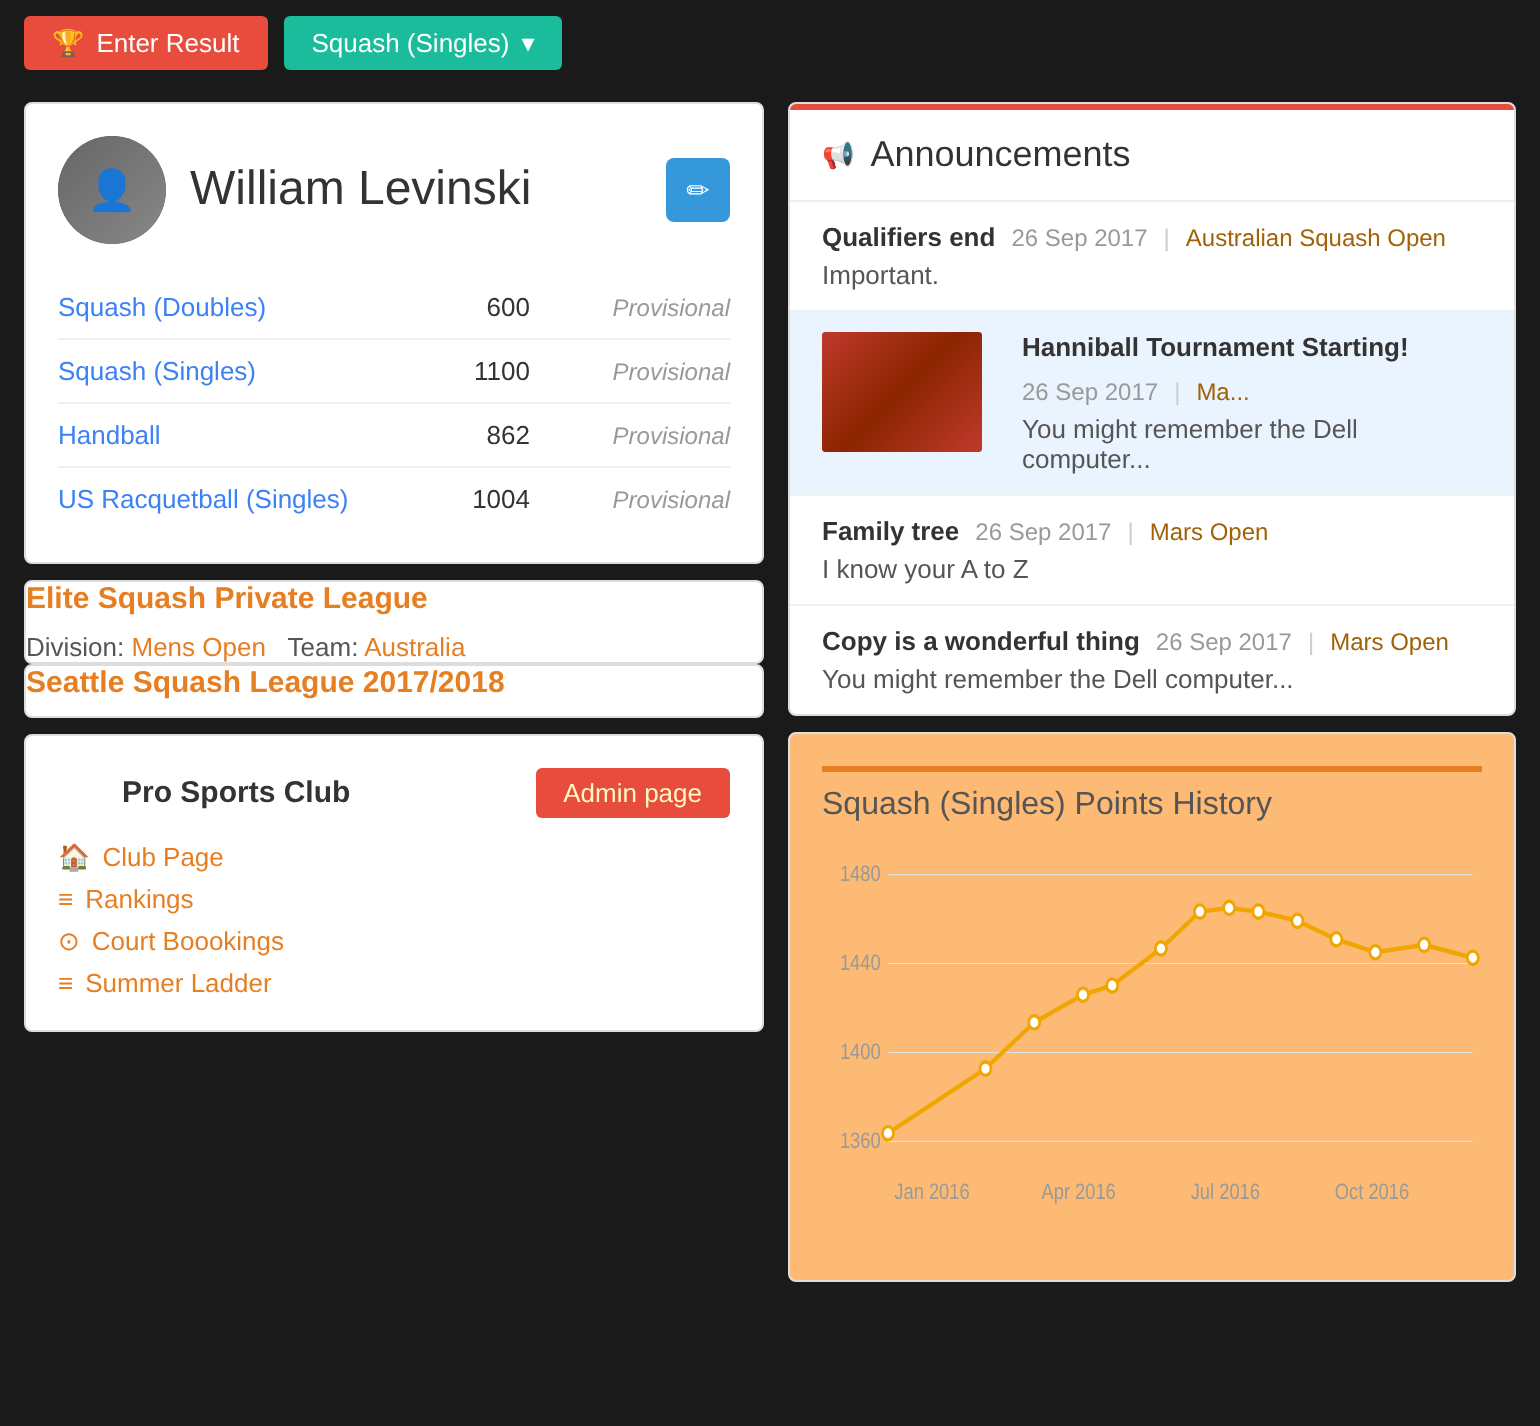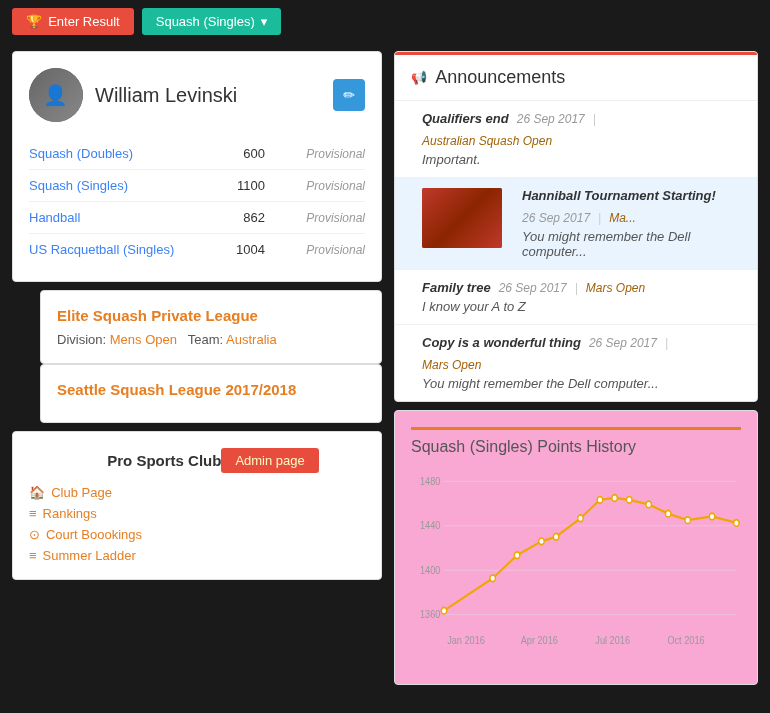--- a/index.html
+++ b/index.html
@@ -14,65 +14,65 @@
     .main-layout { display: flex; gap: 0; padding: 8px 12px; gap: 12px; }
 
     
     .left-panel { width: 370px; flex-shrink: 0; display: flex; flex-direction: column; gap: 8px; }
 
     
     .profile-card { background: white; border-radius: 4px; padding: 16px; border: 1px solid #ddd; }
     .profile-header { display: flex; align-items: center; gap: 12px; margin-bottom: 16px; }
     .avatar { width: 54px; height: 54px; border-radius: 50%; background: #555; overflow: hidden; display: flex; align-items: center; justify-content: center; }
     .avatar-img { width: 100%; height: 100%; background: linear-gradient(135deg, #666, #888); border-radius: 50%; display: flex; align-items: center; justify-content: center; color: white; font-size: 20px; }
-    .profile-name { font-size: 20px; font-weight: 500; color: #333; flex: 1; }
+    .profile-name { font-size: 24px; font-weight: 500; color: #333; flex: 1; }
     .edit-btn { background: #3498db; color: white; border: none; width: 32px; height: 32px; border-radius: 4px; cursor: pointer; display: flex; align-items: center; justify-content: center; font-size: 14px; }
     .sport-row { display: flex; align-items: center; padding: 8px 0; border-bottom: 1px solid #f0f0f0; }
     .sport-row:last-child { border-bottom: none; }
     .sport-name { flex: 1; color: #3b82f6; }
     .sport-score { width: 60px; text-align: right; color: #333; font-weight: 500; }
     .sport-status { width: 100px; text-align: right; color: #999; font-size: 12px; font-style: italic; }
 
     
-    .league-card { background: white; border-radius: 4px; padding: 16px; border: 1px solid #ddd; margin-left: 28px; }
+    .league-card { background: white; border-radius: 4px; border: 1px solid #ddd; }
     .league-name { color: #e67e22; font-size: 15px; font-weight: 600; margin-bottom: 8px; cursor: pointer; }
     .league-meta { font-size: 13px; color: #555; }
     .league-meta span { color: #e67e22; }
 
     
     .club-card { background: white; border-radius: 4px; padding: 16px; border: 1px solid #ddd; }
-    .club-header { display: flex; align-items: center; justify-content: center; margin-bottom: 12px; margin-left: 32px; }
+    .club-header { display: flex; align-items: center; justify-content: space-between; margin-bottom: 12px; margin-left: 32px; }
     .club-name { font-size: 15px; font-weight: 600; color: #333; }
     .admin-btn { background: #e74c3c; color: #fef9c3; border: none; padding: 5px 14px; border-radius: 3px; font-size: 13px; cursor: pointer; }
     .club-links { display: flex; flex-direction: column; gap: 6px; }
     .club-link { color: #e67e22; text-decoration: none; font-size: 13px; display: flex; align-items: center; gap: 6px; cursor: pointer; }
 
     
     .right-panel { flex: 1; display: flex; flex-direction: column; gap: 8px; }
 
     
     .announcements-card { background: white; border-radius: 4px; border: 1px solid #ddd; overflow: hidden; }
     .announcements-header { display: flex; align-items: center; gap: 8px; padding: 12px 16px; border-bottom: 1px solid #eee; }
     .announcements-title { font-size: 18px; font-weight: 500; color: #333; }
-    .announcement-item { padding: 10px 27px; border-bottom: 1px solid #f0f0f0; font-style: italic; }
+    .announcement-item { padding: 10px 16px; border-bottom: 1px solid #f0f0f0; }
     .announcement-item:last-child { border-bottom: none; }
     .announcement-item.highlighted { background: #eaf4ff; }
     .ann-top { display: flex; align-items: center; gap: 8px; flex-wrap: wrap; margin-bottom: 4px; }
     .ann-title { font-weight: 600; color: #333; font-size: 13px; }
     .ann-date { color: #999; font-size: 12px; }
     .ann-separator { color: #ccc; font-size: 12px; }
     .ann-source { color: #a16207; font-size: 12px; }
     .ann-body { color: #555; font-size: 13px; }
     .ann-with-image { display: flex; gap: 20px; }
     .ann-image { width: 80px; height: 60px; background: #c0392b; flex-shrink: 0; border-radius: 2px; overflow: hidden; display: flex; align-items: center; justify-content: center; }
     .ann-image-inner { width: 100%; height: 100%; background: linear-gradient(135deg, #c0392b 0%, #8b2500 50%, #c0392b 100%); position: relative; }
     .ann-content { flex: 1; }
 
     
-    .chart-card { background: #f9a8d4; border-radius: 4px; border: 1px solid #ddd; padding: 16px; }
+    .chart-card { background: #fdba74; border-radius: 4px; border: 1px solid #ddd; padding: 16px; }
     .chart-title { font-size: 16px; font-weight: 500; color: #555; margin-bottom: 12px; }
     .chart-area { position: relative; height: 200px; }
     svg.chart { width: 100%; height: 100%; }
 
     
     .orange-bar { height: 3px; background: #e67e22; }
     .red-bar { height: 3px; background: #e74c3c; }
   </style>
 </head>
 <body>

